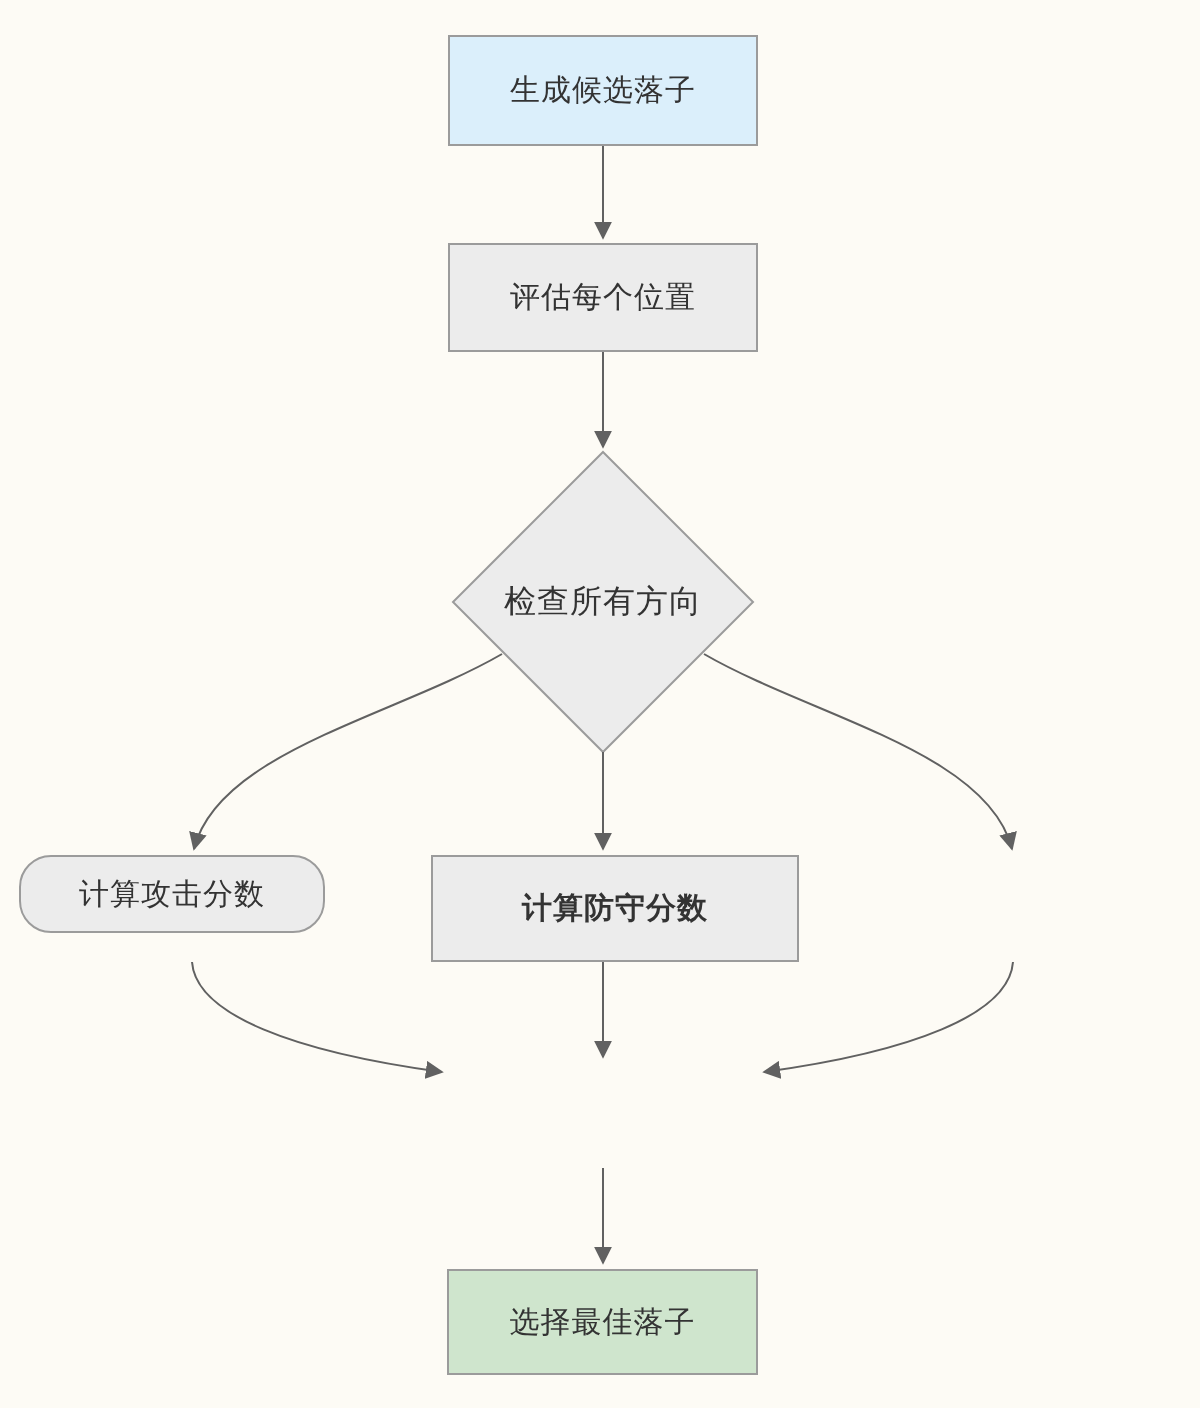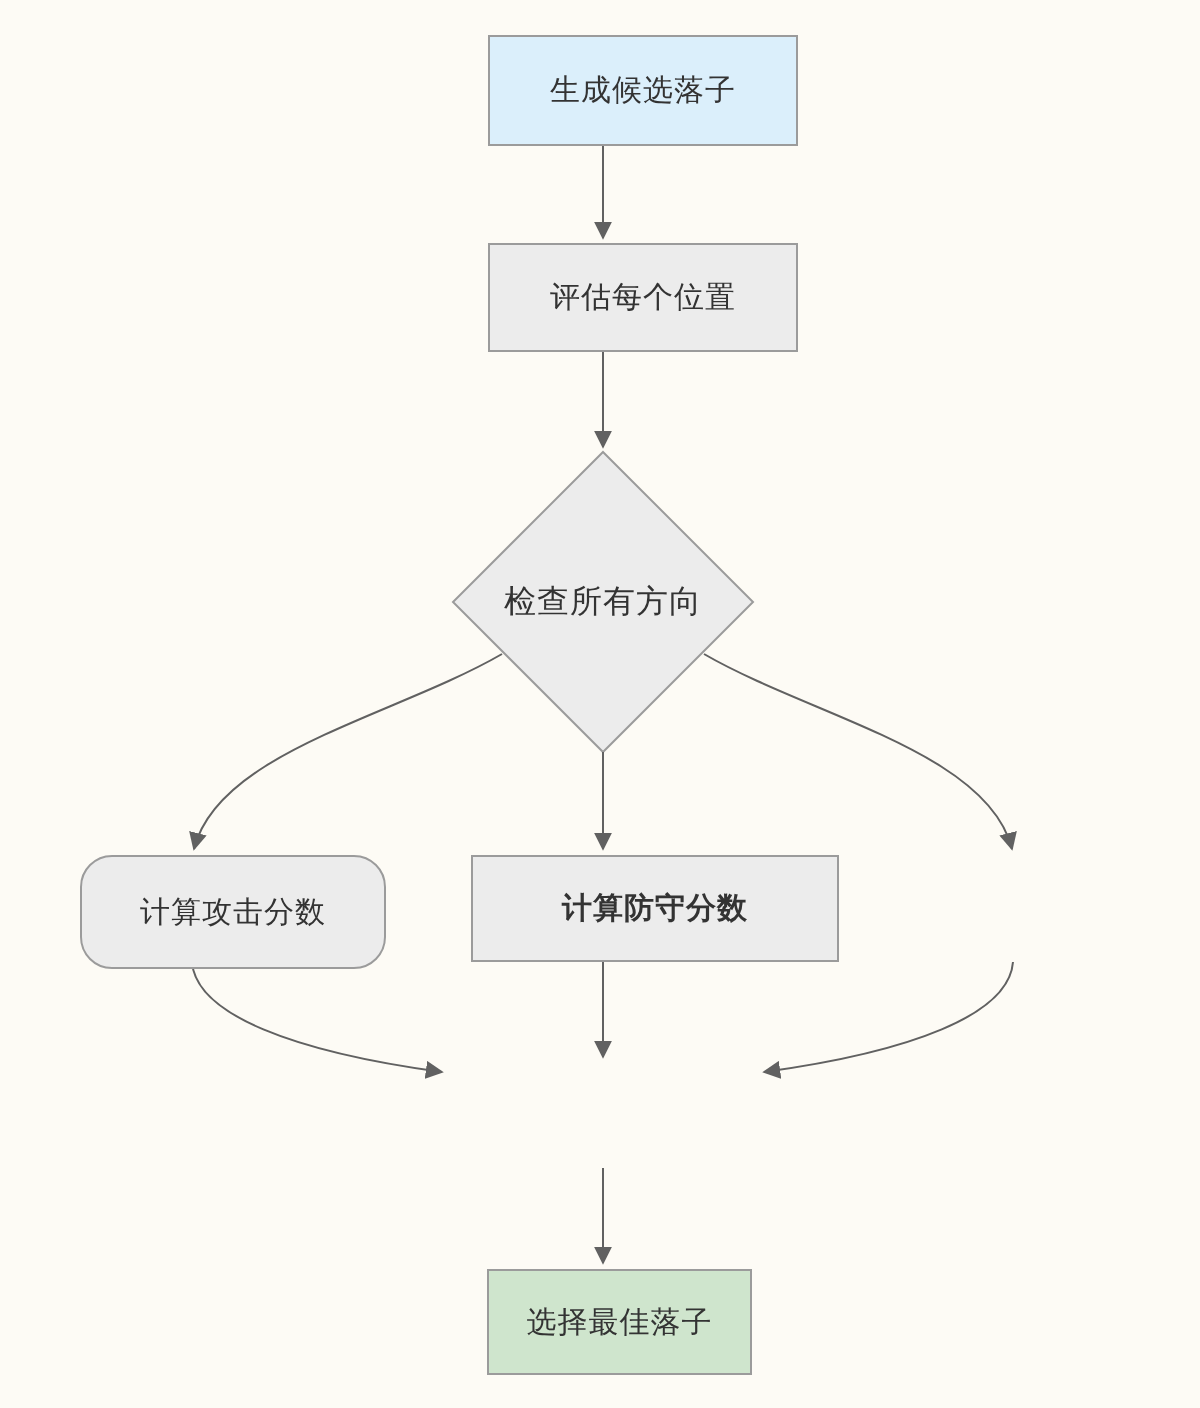--- a/index.html
+++ b/index.html
@@ -33,21 +33,20 @@
     display: flex;
     align-items: center;
     justify-content: center;
     box-sizing: border-box;
     border: 2px solid #9B9B9B;
     background: #ECECEC;
     color: #333333;
     font-size: 30px;
     letter-spacing: 1px;
     text-align: center;
-    margin-left: 40px;
   }
   .node-start {
     background: #DBEFFB;
   }
   .node-end {
     background: #CFE5CD;
   }
   .diamond-shape {
     fill: #ECECEC;
     stroke: #9B9B9B;
@@ -98,27 +97,27 @@
   </div>
 
   <div class="node" style="left:448px; top:243px; width:310px; height:109px;align-items:center;">
     <span>评估每个位置</span>
   </div>
 
   <div class="diamond-label">
     <span>检查所有方向</span>
   </div>
 
-  <div class="node" style="left:40px; top:855px; width:306px; height:114px;border-radius:32px;">
+  <div class="node" style="left:19px; top:855px; width:306px; height:78px;border-radius:32px;">
     <span>计算攻击分数</span>
   </div>
 
   <div class="node" style="left:431px; top:855px; width:368px; height:107px;font-weight:bold;">
     <span>计算防守分数</span>
   </div>
 
 
 
-  <div class="node node-end" style="left:447px; top:1269px; width:265px; height:106px;">
+  <div class="node node-end" style="left:447px; top:1269px; width:311px; height:106px;">
     <span>选择最佳落子</span>
   </div>
 
 </div>
 
 </body></html>

